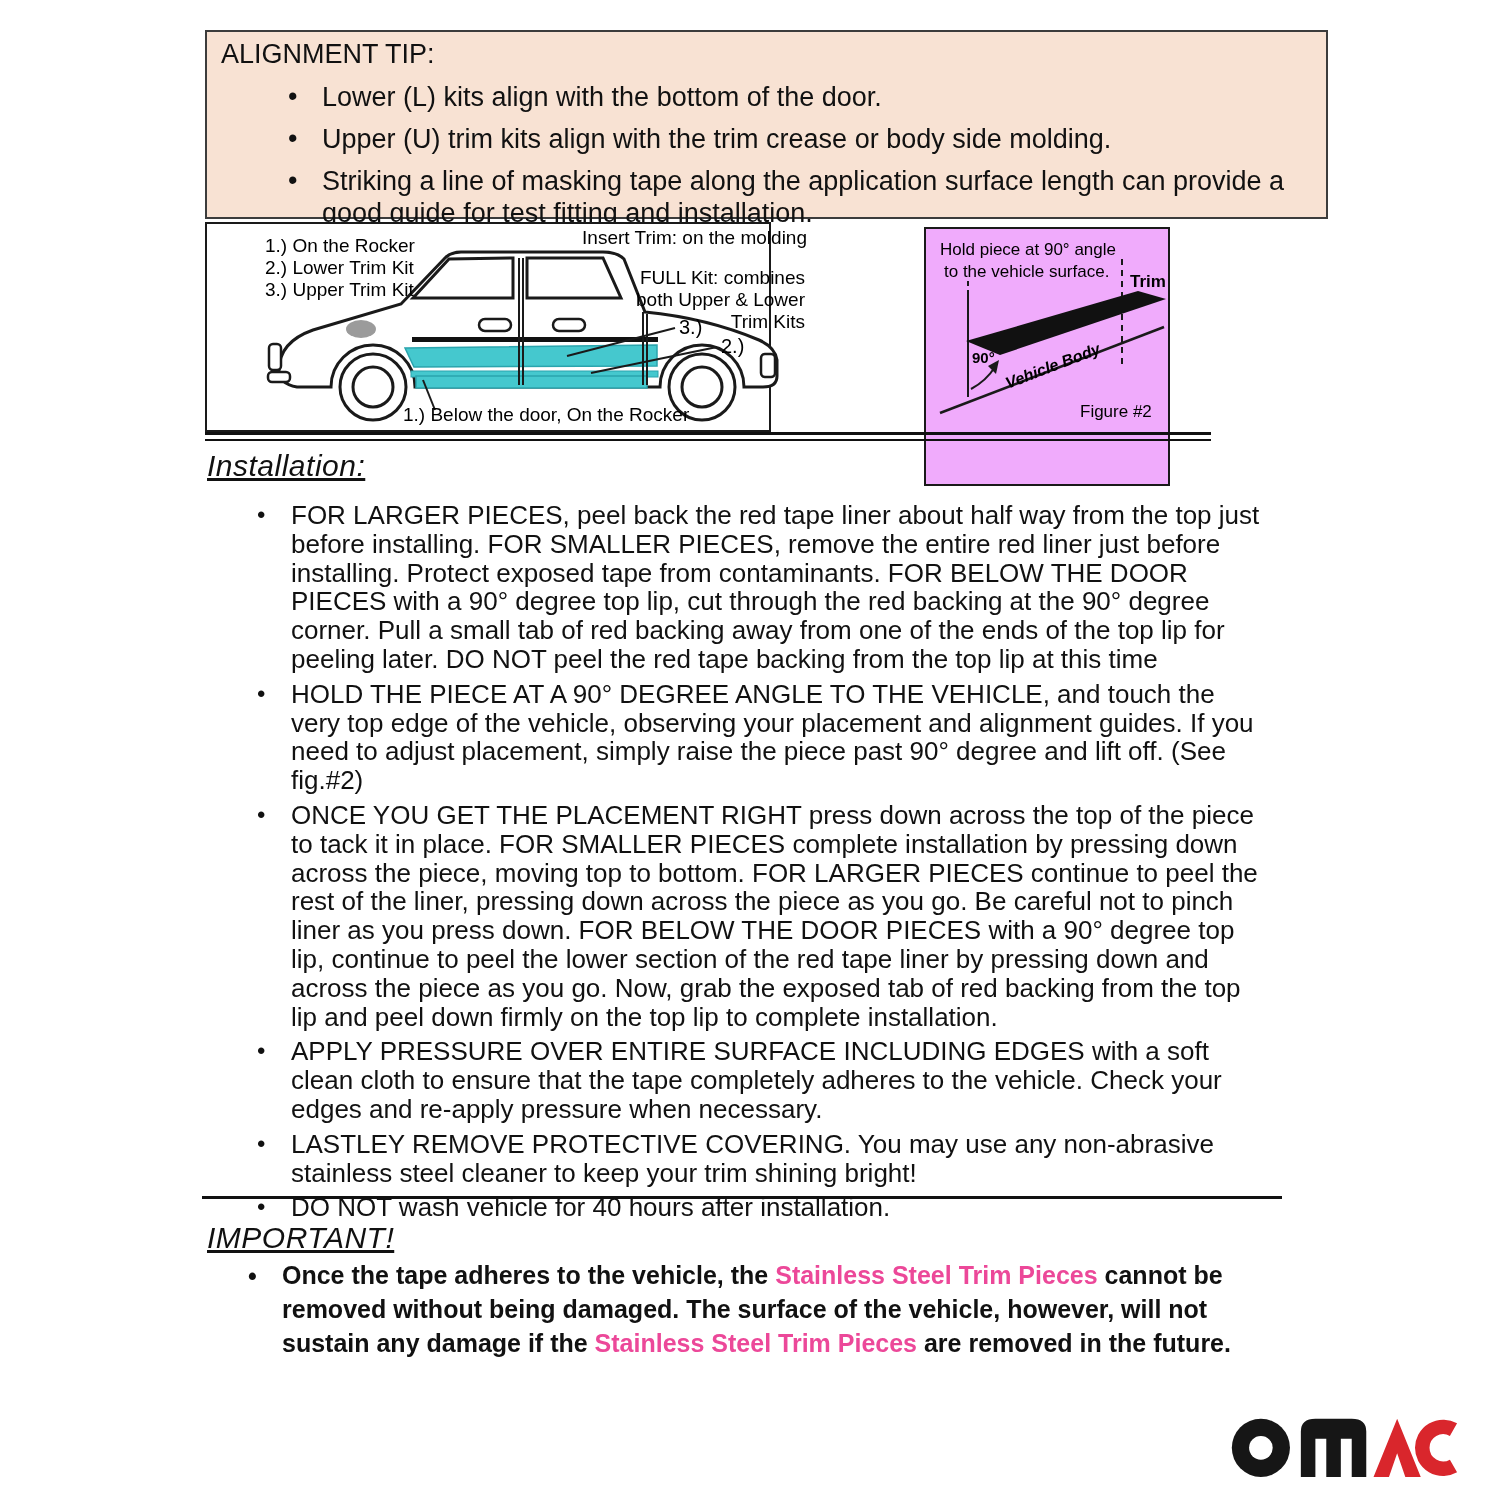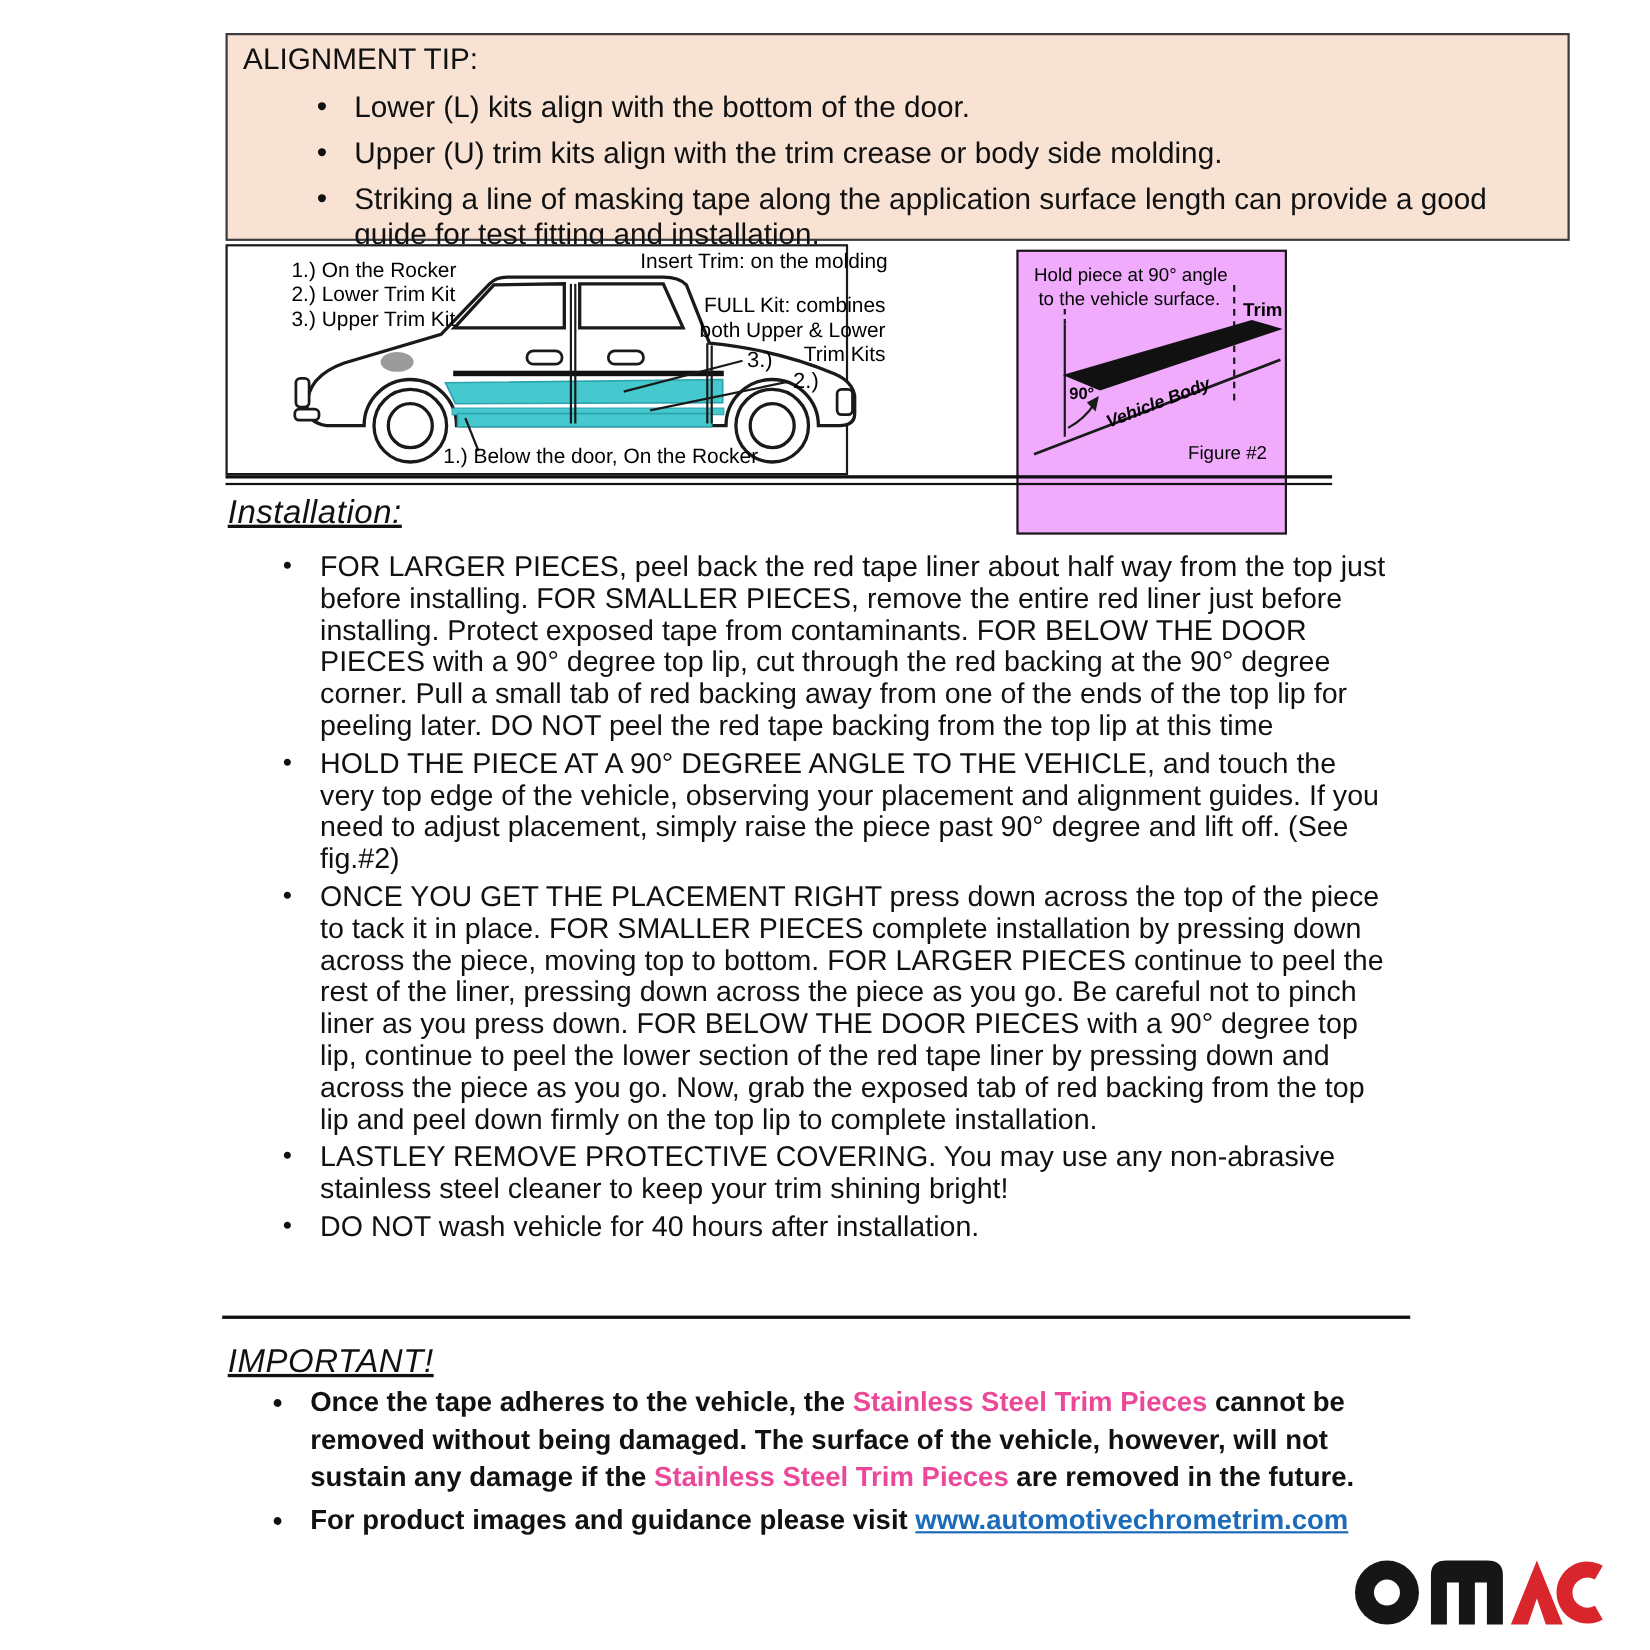--- a/index.html
+++ b/index.html
@@ -3,21 +3,21 @@
 <meta charset="utf-8">
 <style>
   html,body{margin:0;padding:0;}
   body{
     width:1500px;height:1500px;position:relative;background:#ffffff;
     font-family:"Liberation Sans", sans-serif;color:#111;
     overflow:hidden;
   }
   
   .tip-box{
-    position:absolute;left:205px;top:30px;width:1222px;height:189px;
+    position:absolute;left:205px;top:30px;width:1123px;height:189px;
     background:#f8e2d3;border:2px solid #3c3c3c;box-sizing:border-box;
   }
   .tip-title{margin:7px 0 0 14px;font-size:27px;}
   .tip-list{margin:11px 0 0 0;padding:0;list-style:none;}
   .tip-list li{
     position:relative;margin:0 30px 10px 115px;font-size:27px;line-height:32px;
   }
   .tip-list li::before{
     content:"\2022";position:absolute;left:-34px;top:-1px;font-size:27px;
   }
@@ -152,30 +152,30 @@
 </div>
 
 <div class="diagram-rule"></div>
 
 <div class="section-heading" id="installation-heading">Installation:</div>
 
 <ul class="inst-list">
   <li>FOR LARGER PIECES, peel back the red tape liner about half way from the top just before installing. FOR SMALLER PIECES, remove the entire red liner just before installing. Protect exposed tape from contaminants. FOR BELOW THE DOOR PIECES with a 90° degree top lip, cut through the red backing at the 90° degree corner. Pull a small tab of red backing away from one of the ends of the top lip for peeling later. DO NOT peel the red tape backing from the top lip at this time</li>
   <li>HOLD THE PIECE AT A 90° DEGREE ANGLE TO THE VEHICLE, and touch the very top edge of the vehicle, observing your placement and alignment guides. If you need to adjust placement, simply raise the piece past 90° degree and lift off. (See fig.#2)</li>
   <li>ONCE YOU GET THE PLACEMENT RIGHT press down across the top of the piece to tack it in place.  FOR SMALLER PIECES complete installation by pressing down across the piece, moving top to bottom. FOR LARGER PIECES continue to peel the rest of the liner, pressing down across the piece as you go. Be careful not to pinch liner as you press down. FOR BELOW THE DOOR PIECES with a 90° degree top lip, continue to peel the lower section of the red tape liner by pressing down and across the piece as you go. Now, grab the exposed tab of red backing from the top lip and peel down firmly on the top lip to complete installation.</li>
+  <li>APPLY PRESSURE OVER ENTIRE SURFACE INCLUDING EDGES with a soft clean cloth to ensure that the tape completely adheres to the vehicle. Check your edges and re-apply pressure when necessary.</li>
   <li>LASTLEY REMOVE PROTECTIVE COVERING. You may use any non-abrasive stainless steel cleaner to keep your trim shining bright!</li>
   <li>DO NOT wash vehicle for 40 hours after installation.</li>
 </ul>
 
 <div class="hr2"></div>
 <div class="section-heading" id="important-heading">IMPORTANT!</div>
 
 <ul class="imp-list">
   <li><span>Once the tape adheres to the vehicle, the </span><span class="red-text">Stainless Steel Trim Pieces</span><span> cannot be removed without being damaged. The surface of the vehicle, however, will not sustain any damage if the </span><span class="red-text">Stainless Steel Trim Pieces</span><span> are removed in the future.</span></li>
-  <li><span>For product images and guidance please visit </span><a class="site-link">www.automotivechrometrim.com</a></li>
 </ul>
 
 <div class="logo-wrap">
   <svg width="238" height="84" viewBox="0 0 262 88">
 
     <circle cx="34" cy="46" r="32" fill="#161616"></circle>
     <circle cx="34" cy="46" r="13" fill="#ffffff"></circle>
 
     <path fill="#161616" d="M78,78 V28 Q78,14 94,14 H134 Q150,14 150,28 V78 H134 V36 H122 V78 H106 V36 H94 V78 Z"></path>
 

